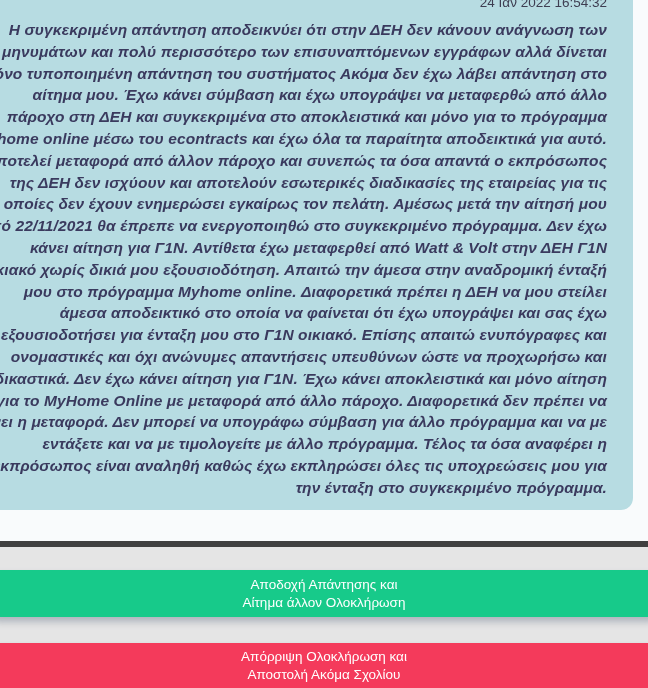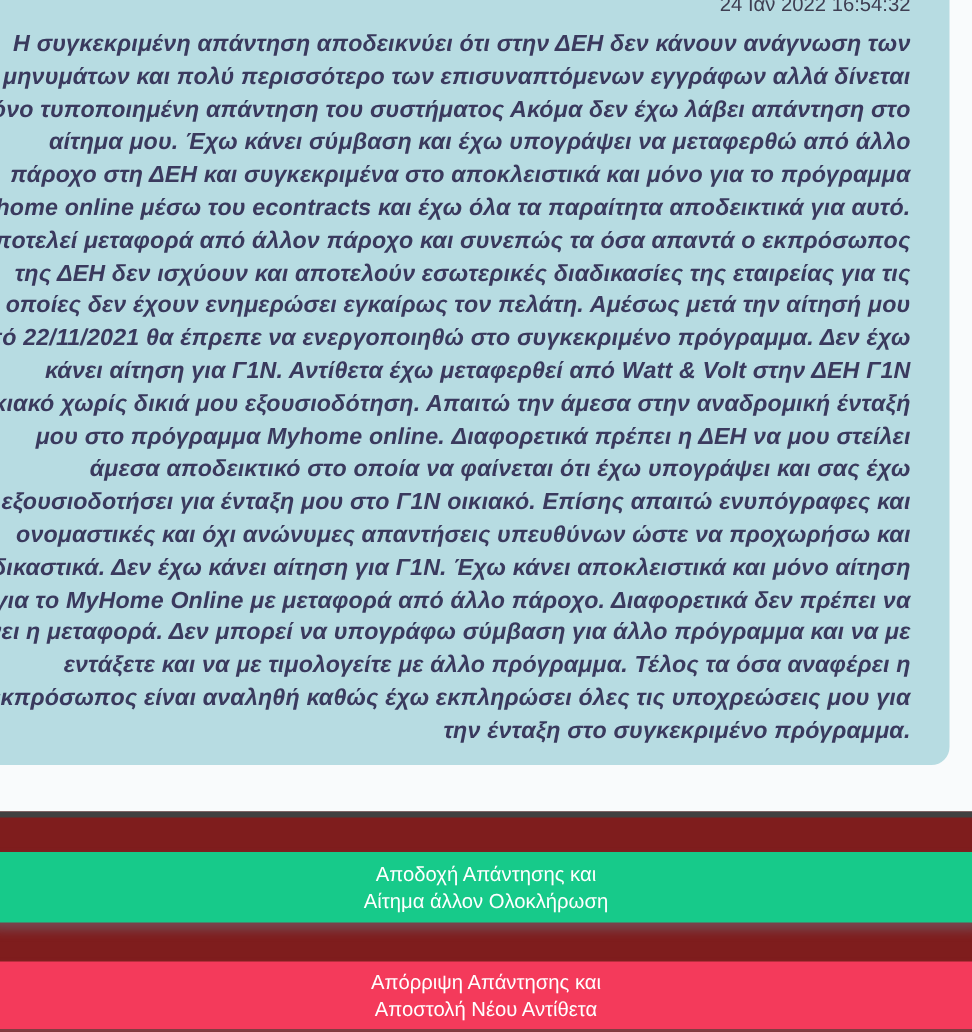--- a/index.html
+++ b/index.html
@@ -39,22 +39,22 @@
     font-size: 15.5px;
     line-height: 21.8px;
     color: #3a3a5e;
     letter-spacing: 0.1px;
   }
   
   .footer {
     position: absolute;
     left: 0; top: 541px;
     width: 648px; height: 147px;
-    background: #7f1d1d;
-    border-top: 4px solid #404040;
+    background: #e5e5e5;
+    border-top: 6px solid #404040;
     box-sizing: border-box;
   }
   .action-btn {
     position: absolute;
     left: -8px; right: -8px;
     border: none;
     border-radius: 6px;
     color: #ffffff;
     font-family: "Liberation Sans", "DejaVu Sans", sans-serif;
     font-size: 13.5px;
@@ -88,18 +88,18 @@
     <div class="timestamp">24 Ιαν 2022 16:54:32</div>
     <div class="message-text">Η συγκεκριμένη απάντηση αποδεικνύει ότι στην ΔΕΗ δεν κάνουν ανάγνωση των μηνυμάτων και πολύ περισσότερο των επισυναπτόμενων εγγράφων αλλά δίνεται μόνο τυποποιημένη απάντηση του συστήματος Ακόμα δεν έχω λάβει απάντηση στο αίτημα μου. Έχω κάνει σύμβαση και έχω υπογράψει να μεταφερθώ από άλλο πάροχο στη ΔΕΗ και συγκεκριμένα στο αποκλειστικά και μόνο για το πρόγραμμα Myhome online μέσω του econtracts και έχω όλα τα παραίτητα αποδεικτικά για αυτό. Αποτελεί μεταφορά από άλλον πάροχο και συνεπώς τα όσα απαντά ο εκπρόσωπος της ΔΕΗ δεν ισχύουν και αποτελούν εσωτερικές διαδικασίες της εταιρείας για τις οποίες δεν έχουν ενημερώσει εγκαίρως τον πελάτη. Αμέσως μετά την αίτησή μου από 22/11/2021 θα έπρεπε να ενεργοποιηθώ στο συγκεκριμένο πρόγραμμα. Δεν έχω κάνει αίτηση για Γ1Ν. Αντίθετα έχω μεταφερθεί από Watt &amp; Volt στην ΔΕΗ Γ1Ν οικιακό χωρίς δικιά μου εξουσιοδότηση. Απαιτώ την άμεσα στην αναδρομική ένταξή μου στο πρόγραμμα Myhome online. Διαφορετικά πρέπει η ΔΕΗ να μου στείλει άμεσα αποδεικτικό στο οποία να φαίνεται ότι έχω υπογράψει και σας έχω εξουσιοδοτήσει για ένταξη μου στο Γ1Ν οικιακό. Επίσης απαιτώ ενυπόγραφες και ονομαστικές και όχι ανώνυμες απαντήσεις υπευθύνων ώστε να προχωρήσω και δικαστικά. Δεν έχω κάνει αίτηση για Γ1Ν. Έχω κάνει αποκλειστικά και μόνο αίτηση για το MyHome Online με μεταφορά από άλλο πάροχο. Διαφορετικά δεν πρέπει να γίνει η μεταφορά. Δεν μπορεί να υπογράφω σύμβαση για άλλο πρόγραμμα και να με εντάξετε και να με τιμολογείτε με άλλο πρόγραμμα. Τέλος τα όσα αναφέρει η εκπρόσωπος είναι αναληθή καθώς έχω εκπληρώσει όλες τις υποχρεώσεις μου για την ένταξη στο συγκεκριμένο πρόγραμμα.</div>
   </div>
 
   <div class="footer">
     <button class="action-btn accept-btn" style="background: rgb(23, 202, 138);">
       <span>Αποδοχή Απάντησης και</span>
       <span>Αίτημα άλλον Ολοκλήρωση</span>
     </button>
     <button class="action-btn reject-btn" style="background: rgb(244, 58, 91);">
-      <span>Απόρριψη Απάντησης και</span>
-      <span>Αποστολή Νέου Αντίθετα</span>
+      <span>Απόρριψη Ολοκλήρωση και</span>
+      <span>Αποστολή Ακόμα Σχολίου</span>
     </button>
   </div>
 
 </div>
 
 </body></html>

